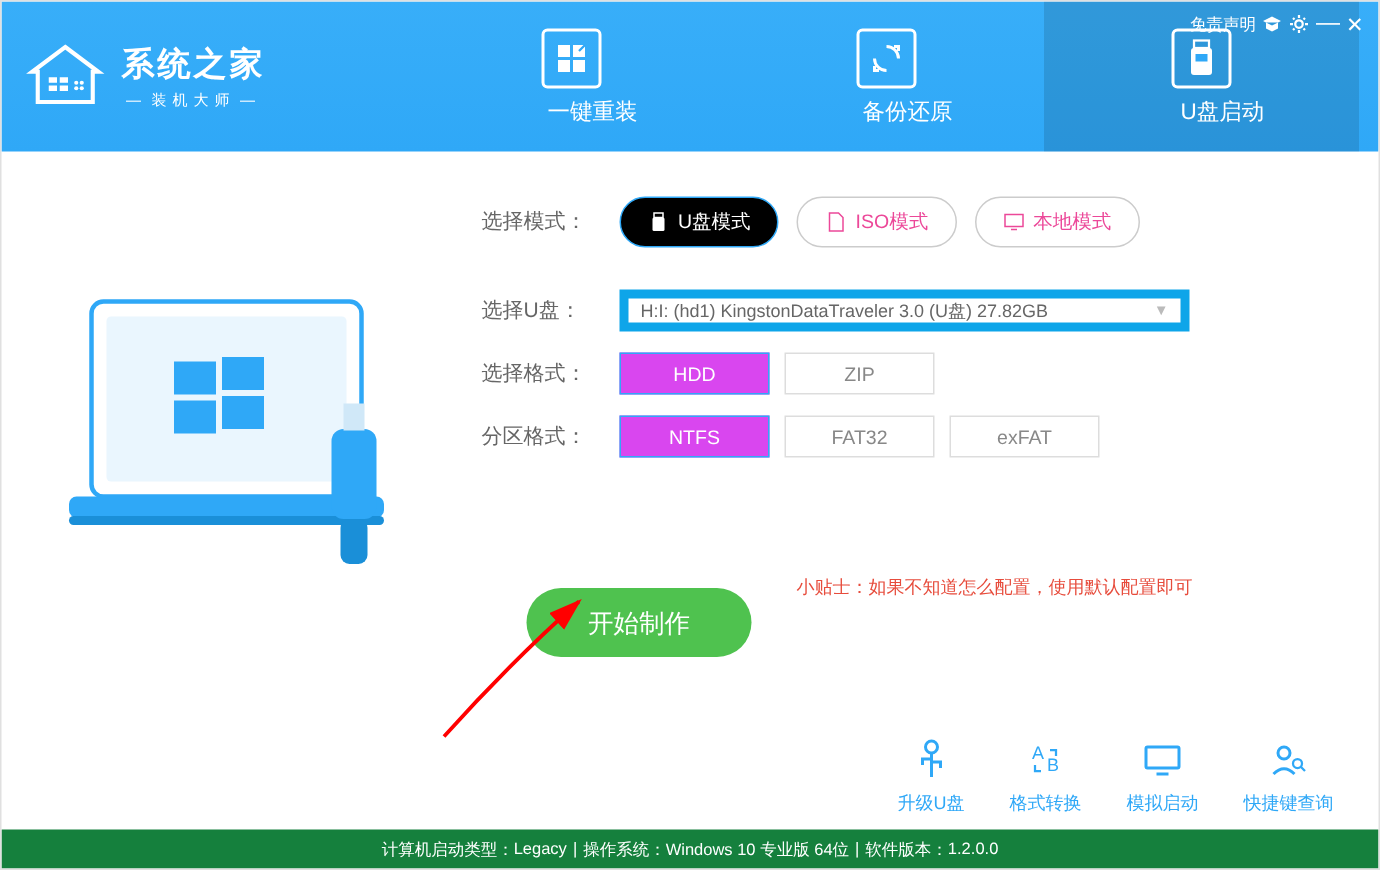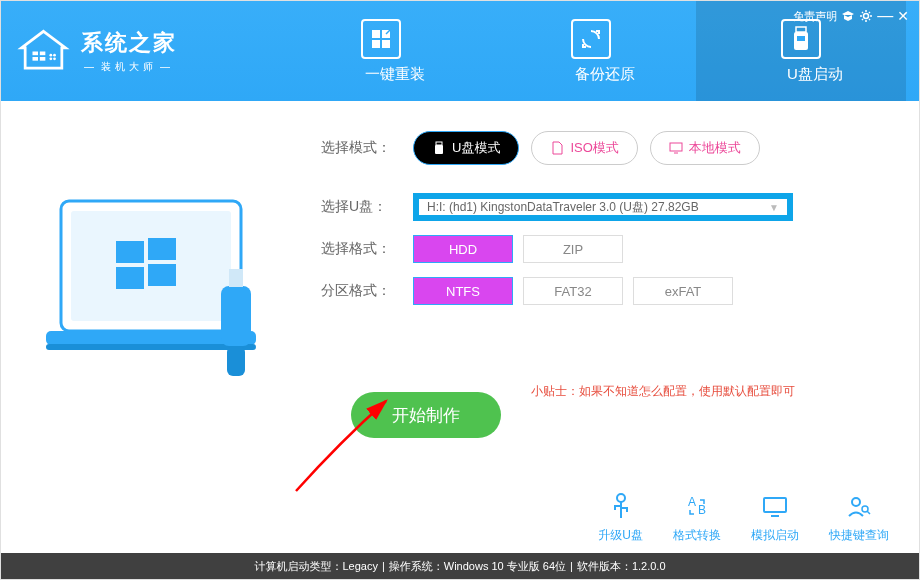--- a/index.html
+++ b/index.html
@@ -44,21 +44,21 @@
 .tip { font-size: 12px; margin-left: 30px; }
 .tip-label { color: #e74c3c; }
 .tip-text { color: #e74c3c; }
 
 .arrow-annotation { position: absolute; left: 280px; top: 380px; pointer-events: none; }
 
 .bottom-tools { position: absolute; bottom: 35px; right: 30px; display: flex; gap: 30px; }
 .tool-item { display: flex; flex-direction: column; align-items: center; color: #2fa8f7; font-size: 12px; cursor: pointer; }
 .tool-icon { width: 30px; height: 30px; margin-bottom: 5px; }
 
-.statusbar { position: absolute; bottom: 0; left: 0; right: 0; height: 26px; background: #404040; color: #fff; font-size: 11px; display: flex; align-items: center; padding: 0 15px; justify-content: center; }
+.statusbar { position: absolute; bottom: 0; left: 0; right: 0; height: 26px; background: #15803d; color: #fff; font-size: 11px; display: flex; align-items: center; padding: 0 15px; justify-content: center; }
 </style>
 </head>
 <body>
 
 <div class="header">
   <div class="logo-area">
     <svg class="logo-house" viewBox="0 0 60 60">
       <path d="M30 8 L54 26 L50 26 L50 48 L10 48 L10 26 L6 26 Z" fill="none" stroke="#fff" stroke-width="3"></path>
       <rect x="18" y="30" width="6" height="4" fill="#fff"></rect>
       <rect x="26" y="30" width="6" height="4" fill="#fff"></rect>

